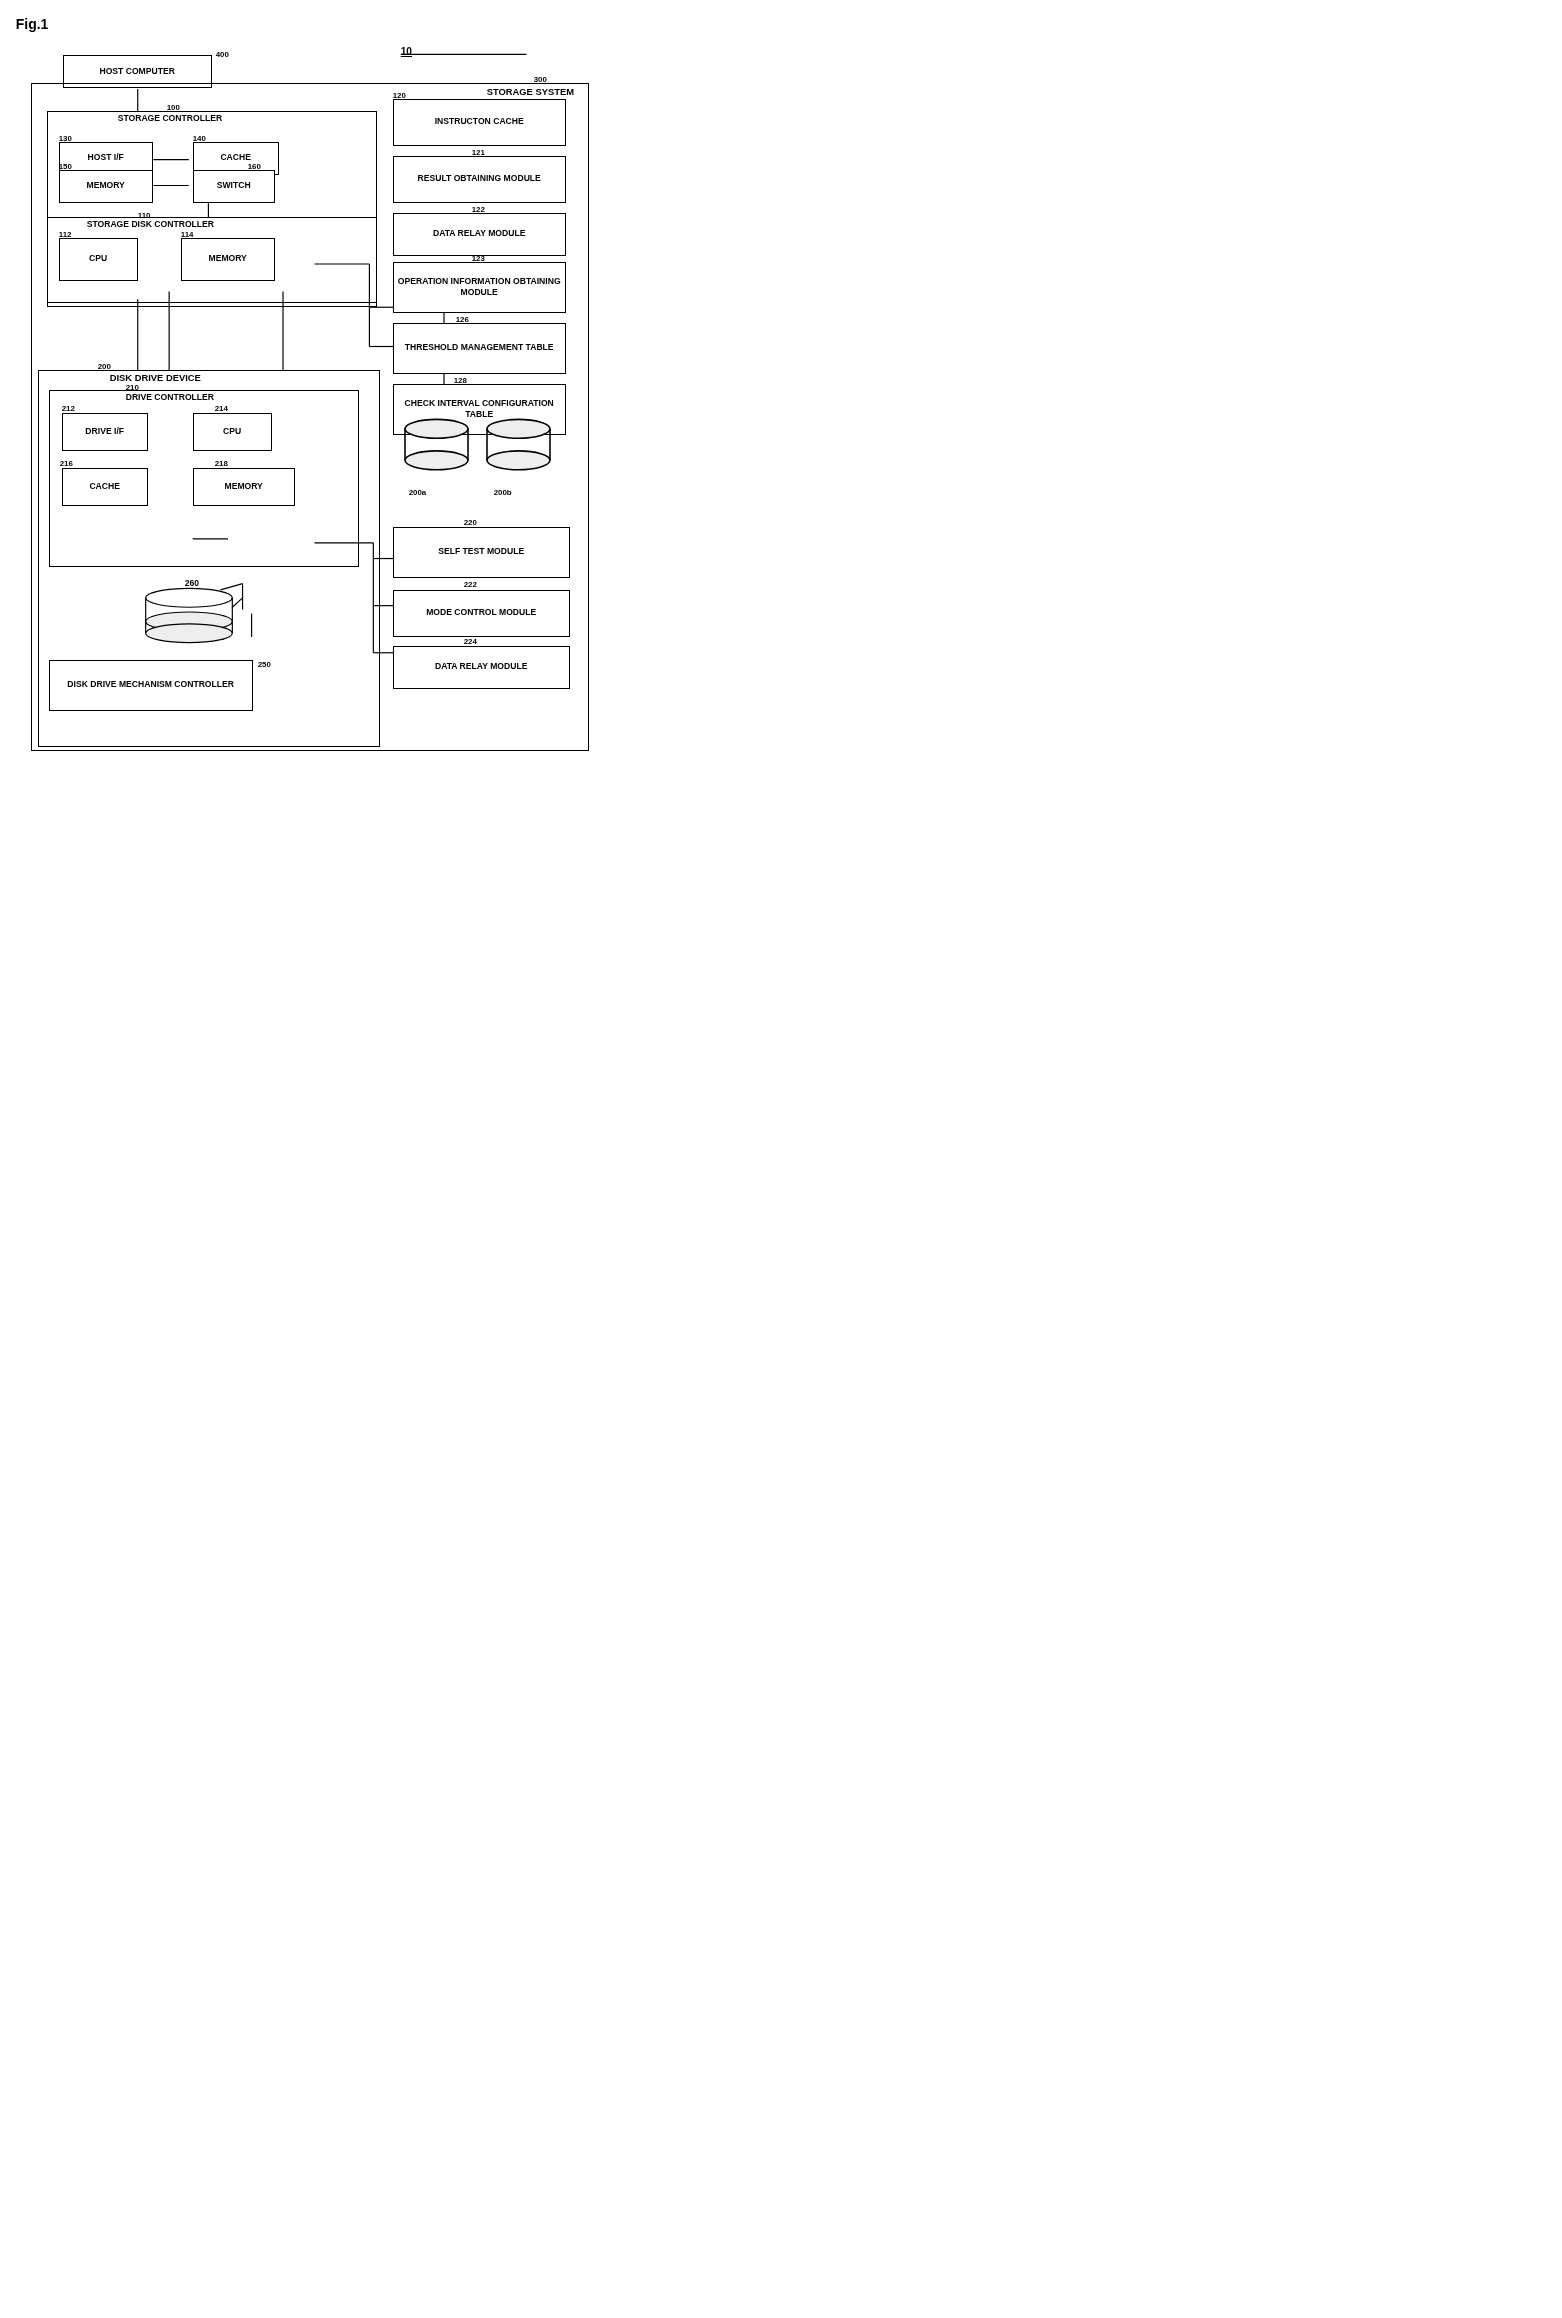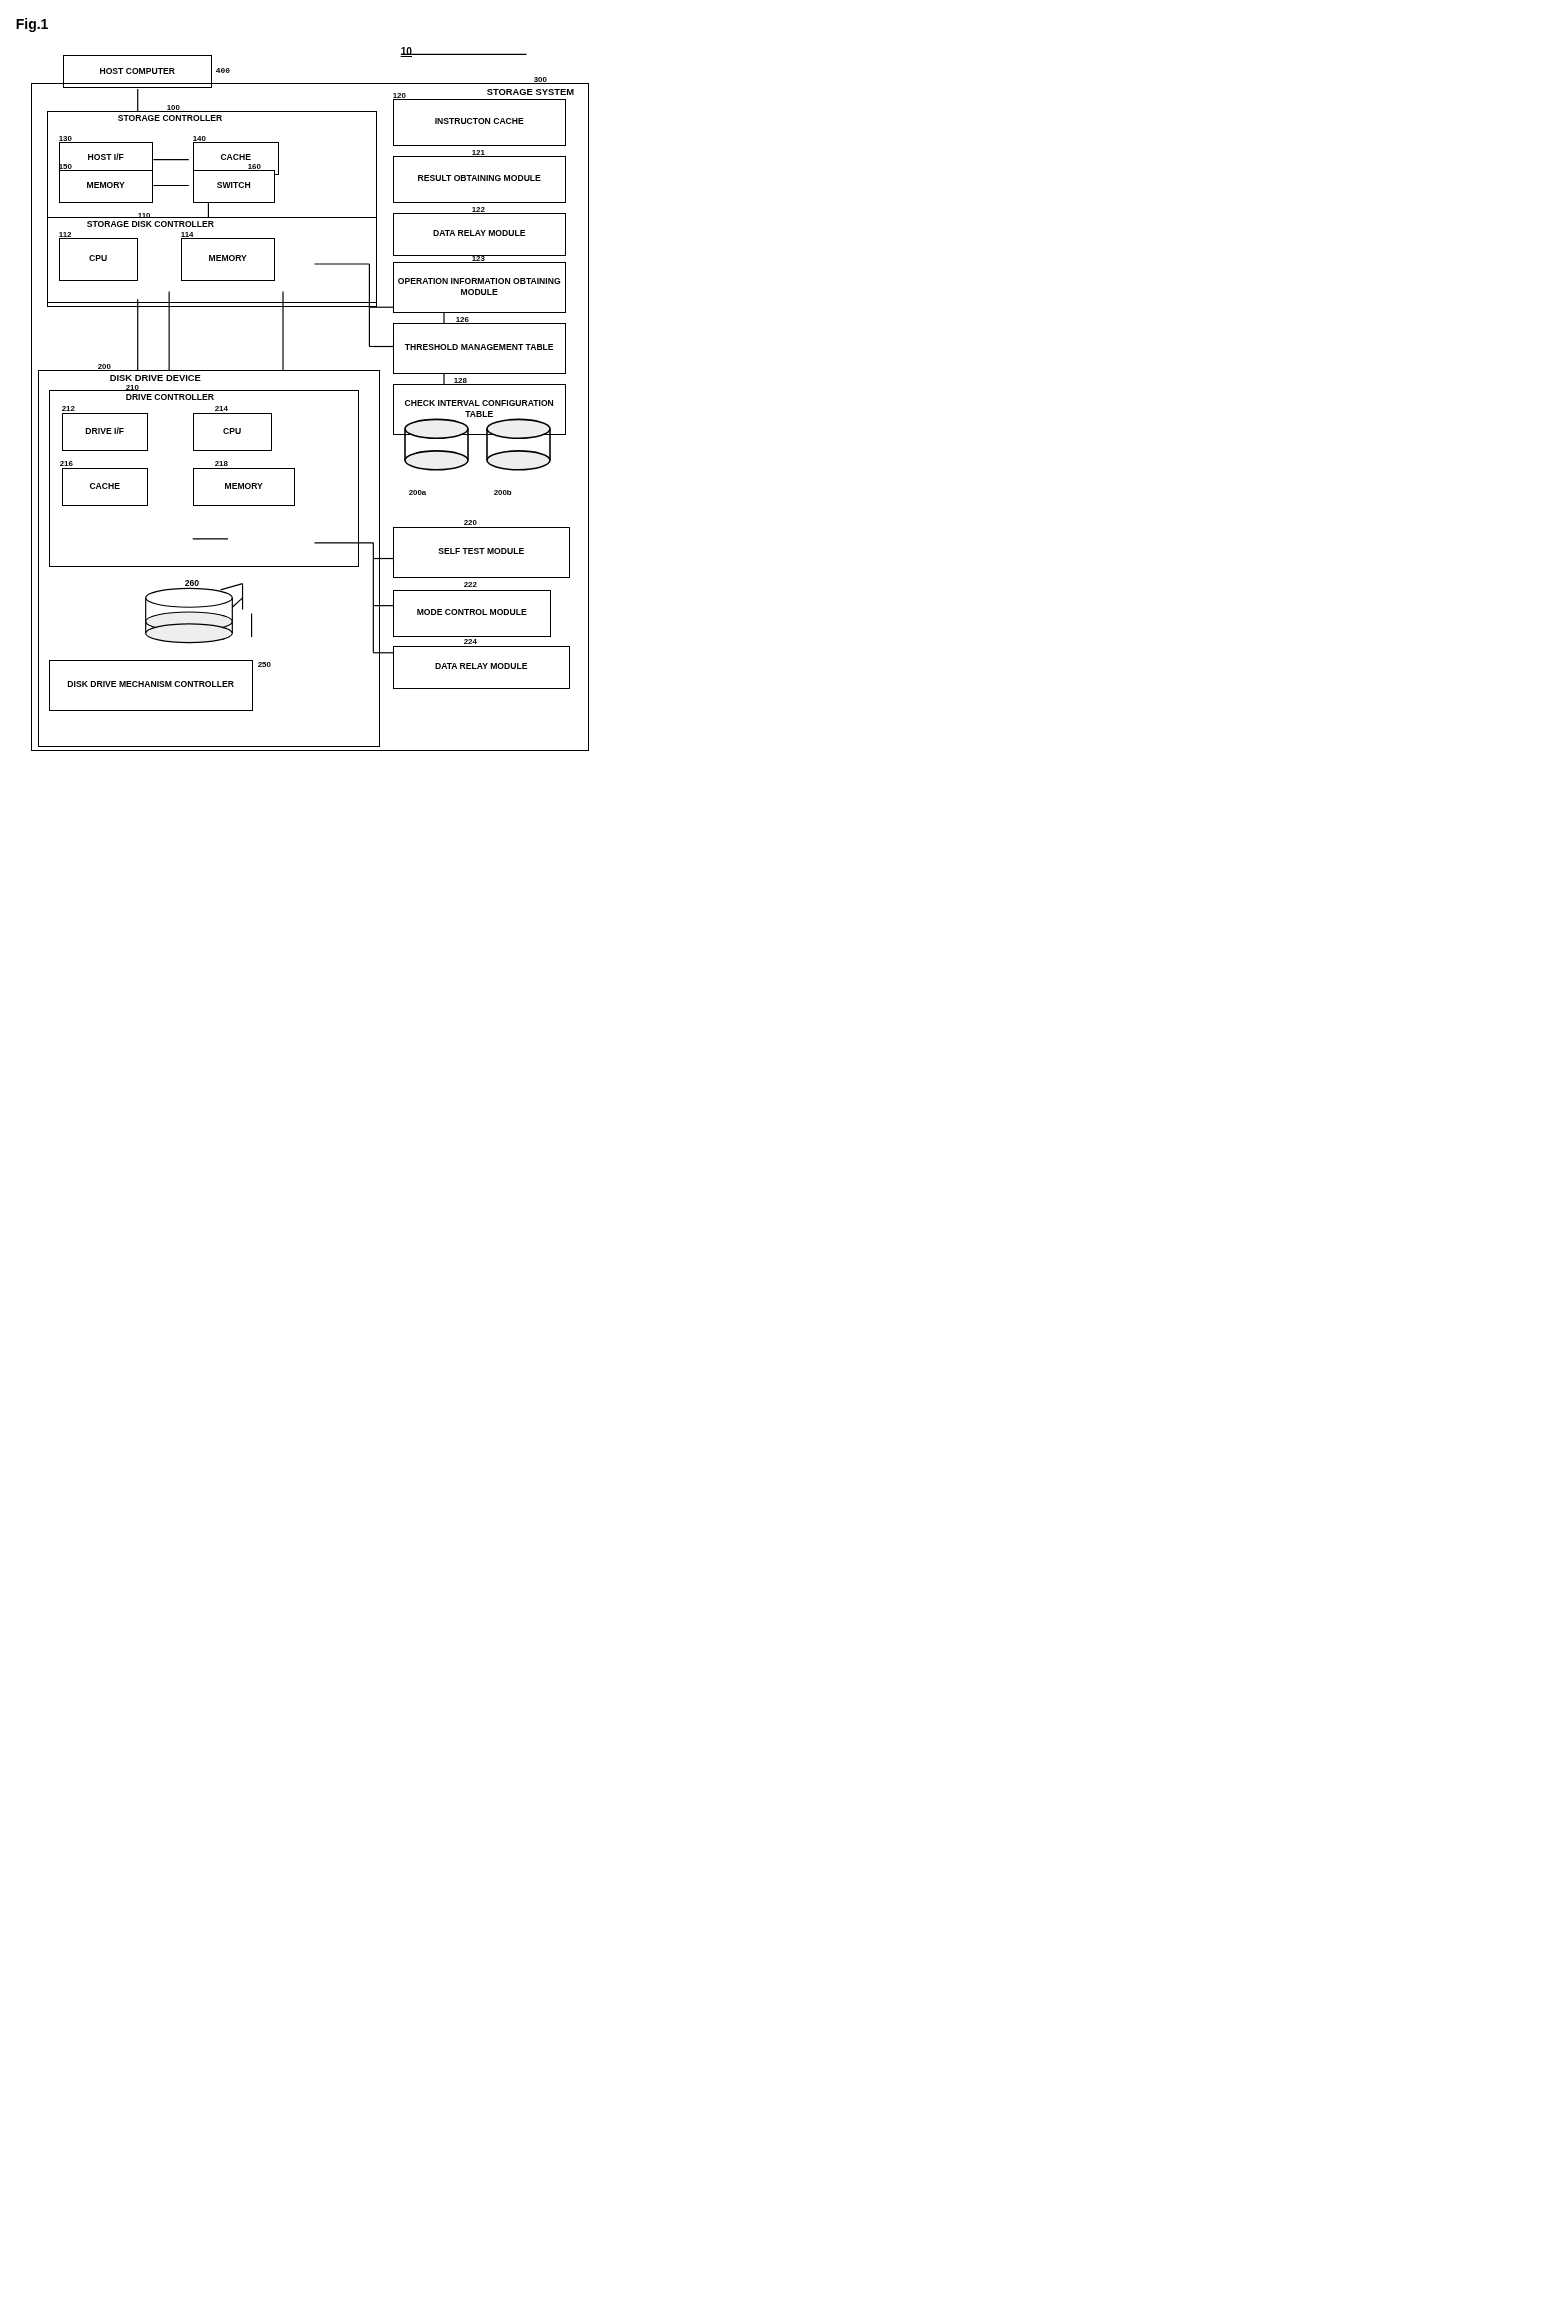--- a/index.html
+++ b/index.html
@@ -106,21 +106,21 @@
     <line x1="545" y1="330" x2="545" y2="500" stroke="#000" stroke-width="1.5"></line>
     <line x1="545" y1="500" x2="510" y2="500" stroke="#000" stroke-width="1.5"></line>
     <line x1="545" y1="500" x2="580" y2="500" stroke="#000" stroke-width="1.5"></line>
   </svg>
 
   <span class="box-label" style="top:6.3px; left:385px; text-decoration:underline; font-size:10.2px;">10</span>
 
   <div class="box" style="top:15.7px; left:47px; width:149px; height:33px;">
     <span>HOST COMPUTER</span>
   </div>
-  <span class="box-label" style="top:26px; left:200px;font-family:Liberation Mono, monospace;">400</span>
+  <span class="box-label" style="top:10px; left:200px;">400</span>
 
   <div class="box" style="top:43px; left:15.7px; width:558px; height:668px; border:1.6px solid #000; background:transparent;">
   </div>
   <span class="box-label" style="top:46px; left:471px; font-size:9.4px;">STORAGE SYSTEM</span>
   <span class="box-label" style="top:35px; left:518px;">300</span>
 
   <div class="box" style="top:71px; left:31px; width:330px; height:196px; background:transparent;">
   </div>
   <span class="box-label" style="top:73px; left:102px; font-size:8.6px;">STORAGE CONTROLLER</span>
   <span class="box-label" style="top:63px; left:151px;">100</span>
@@ -258,21 +258,21 @@
     <line x1="85" y1="15" x2="85" y2="55" stroke="#000" stroke-width="2"></line>
     <ellipse cx="45" cy="55" rx="40" ry="12" fill="#eee" stroke="#000" stroke-width="2"></ellipse>
   </svg>
   <span class="box-label" style="top:448px; left:478px; font-size:7.9px;">200b</span>
 
   <div class="box" style="top:487px; left:377px; width:177px; height:51px;">
     <span>SELF TEST MODULE</span>
   </div>
   <span class="box-label" style="top:478px; left:448px;">220</span>
 
-  <div class="box" style="top:550px; left:377px; width:158px; height:47px;">
+  <div class="box" style="top:550px; left:377px; width:177px; height:47px;">
     <span>MODE CONTROL MODULE</span>
   </div>
   <span class="box-label" style="top:540px; left:448px;">222</span>
 
   <div class="box" style="top:606px; left:377px; width:177px; height:43px;">
     <span>DATA RELAY MODULE</span>
   </div>
   <span class="box-label" style="top:597px; left:448px;">224</span>
 
 </div>

